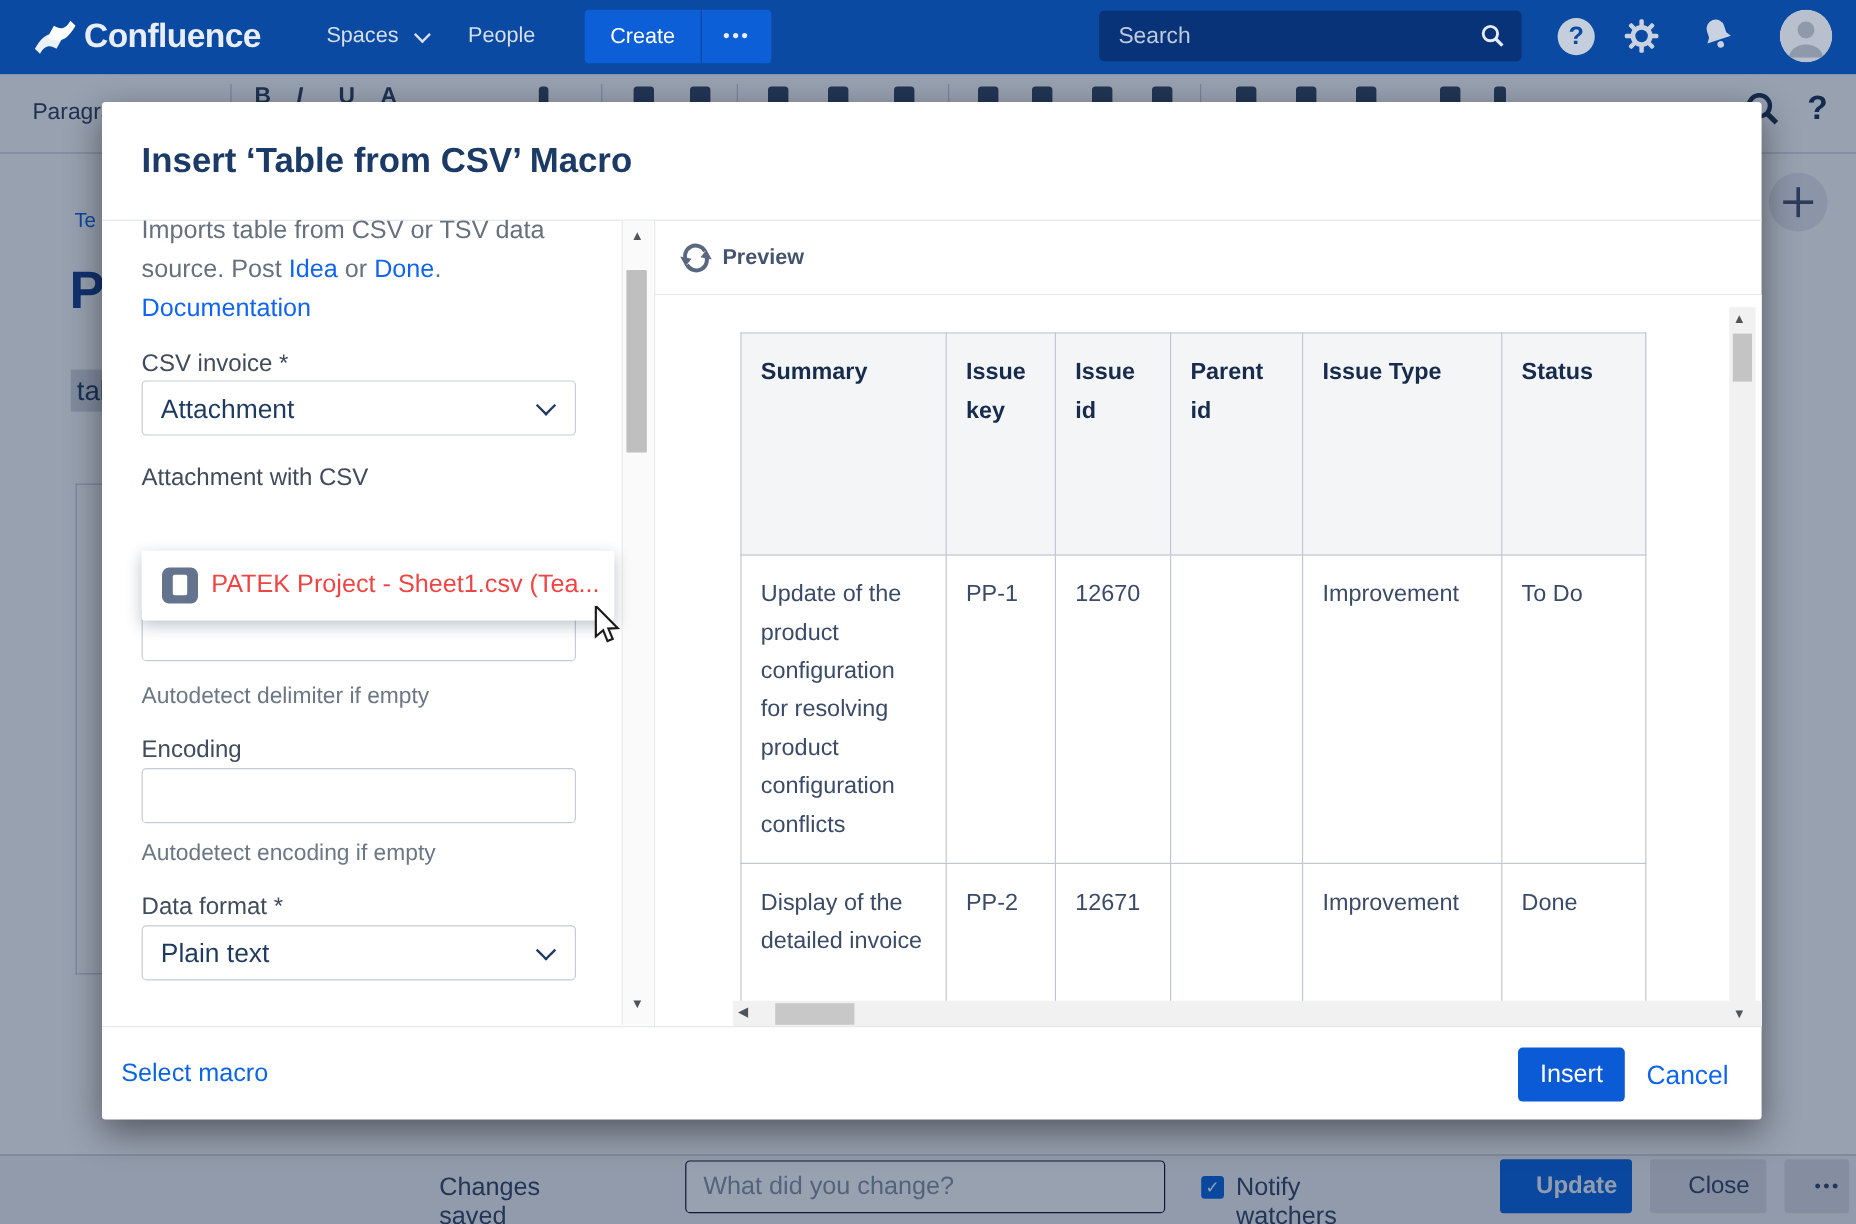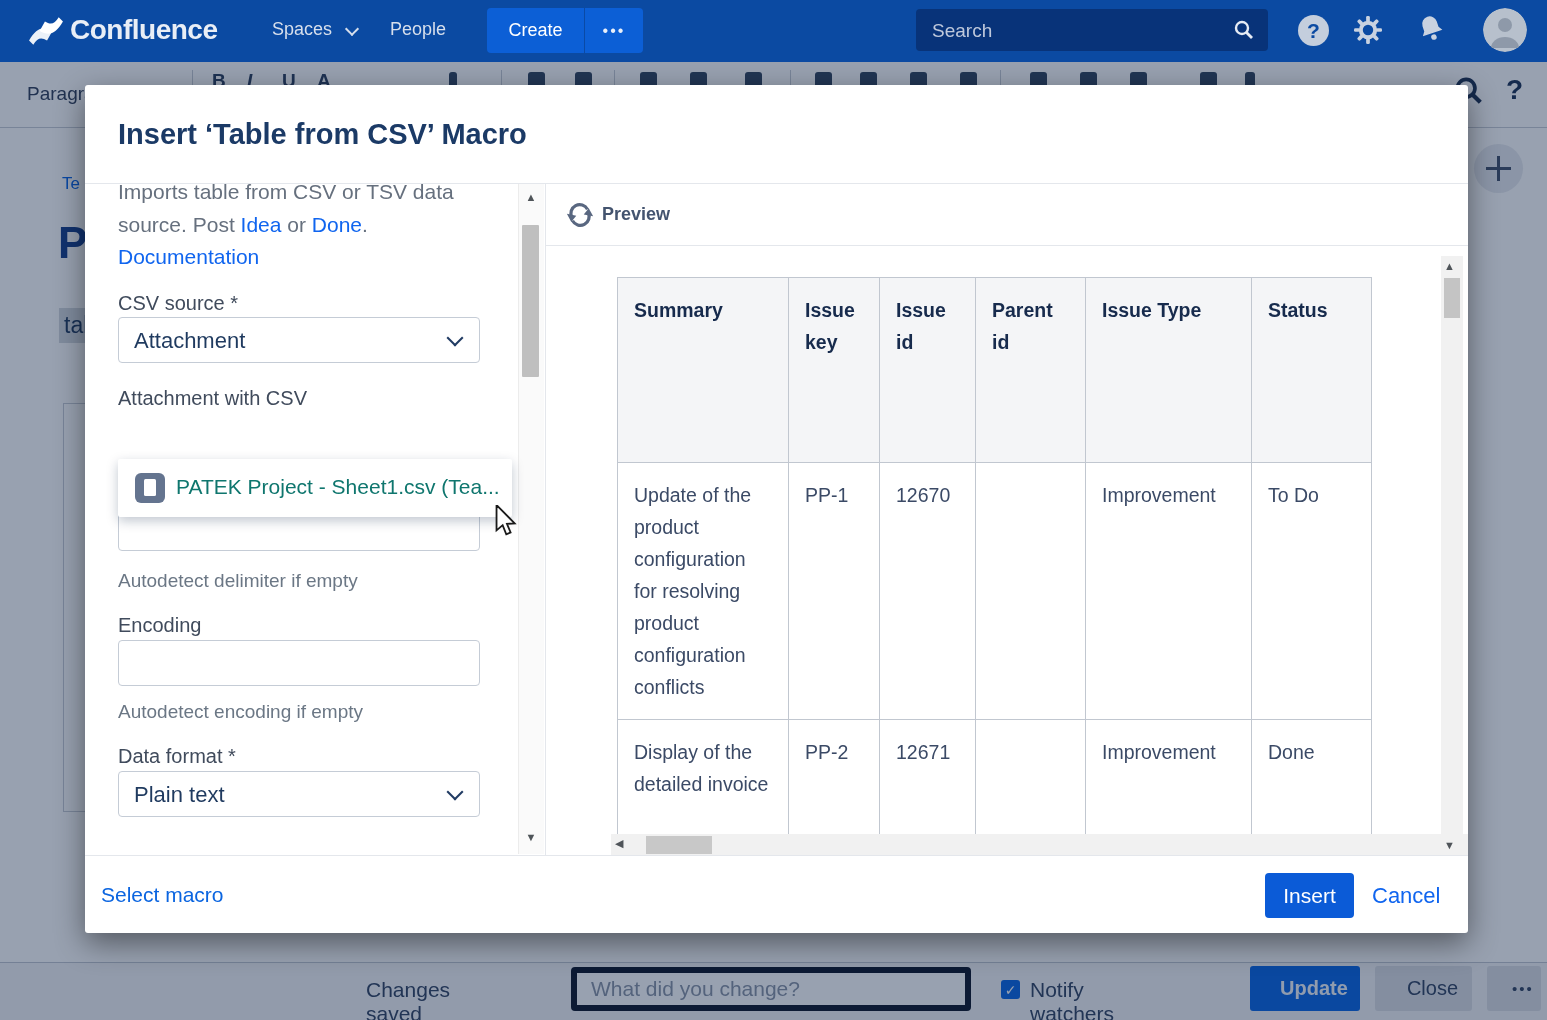--- a/index.html
+++ b/index.html
@@ -37,21 +37,21 @@
   .boxline-v{left:63px;top:403px;width:1px;height:409px;background:#C9CED6;}
   .boxline-h{left:63px;width:22px;height:1px;background:#C9CED6;}
   .plus-circle{left:1474px;top:144px;width:49px;height:49px;border-radius:50%;background:#E9EBEF;}
   .plus-circle .h{left:12px;top:23px;width:25px;height:3px;background:#44516B;}
   .plus-circle .v{left:23px;top:12px;width:3px;height:25px;background:#44516B;}
   .tb-q{left:1506px;top:74px;font-size:28px;font-weight:bold;color:#1C3256;}
 
   
   .bottom-bar{left:0;top:962px;width:1547px;height:58px;background:#F4F5F7;border-top:1px solid #C1C7D0;}
   .bb-status{left:366px;top:978px;font-size:21px;color:#344563;}
-  .bb-input{left:571px;top:967px;width:400px;height:44px;background:#fff;border:6px solid #0f172a;border-radius:4px;box-sizing:border-box;font-size:21px;color:#344563;padding:0 14px;font-family:inherit;}
+  .bb-input{left:571px;top:967px;width:400px;height:44px;background:#fff;border:1px solid #0f172a;border-radius:4px;box-sizing:border-box;font-size:21px;color:#344563;padding:0 14px;font-family:inherit;}
   .bb-input::placeholder{color:#8A94A6;}
   .bb-check{left:1001px;top:980px;width:19px;height:19px;background:#0C66E4;border-radius:3px;color:#fff;font-size:14px;display:flex;align-items:center;justify-content:center;}
   .bb-notify{left:1030px;top:978px;font-size:21px;color:#344563;}
   .bb-btn{top:966px;height:45px;border-radius:3px;font-size:20px;display:flex;align-items:center;justify-content:center;box-sizing:border-box;padding-left:18px;}
   .bb-update{left:1250px;width:110px;background:#0C66E4;color:#F2F6FC;font-weight:bold;}
   .bb-close{left:1375px;width:97px;background:#DCDFE4;color:#344563;}
   .bb-more{left:1487px;width:54px;background:#DCDFE4;color:#344563;letter-spacing:2px;font-size:15px;}
 
   
   .modal{left:85px;top:85px;width:1383px;height:848px;background:#fff;border-radius:3px;box-shadow:0 10px 30px rgba(0,0,0,0.45);z-index:10;}
@@ -68,21 +68,21 @@
   .hint{font-size:19px;color:#6B7785;}
   .fbox{left:33px;width:362px;height:46px;border:1px solid #C5CCD6;border-radius:4px;box-sizing:border-box;background:#fff;}
   .fbox .val{position:absolute;left:15px;top:10px;font-size:22px;color:#1F3A5F;}
   .fbox .chev{position:absolute;right:18px;top:14px;width:10px;height:10px;border-right:2.4px solid #203B63;border-bottom:2.4px solid #203B63;transform:rotate(45deg);}
   .att-input{left:33px;width:362px;height:47px;border:2px solid #17191C;border-radius:4px;box-sizing:border-box;background:#fff;}
   .att-input .val{position:absolute;left:13px;top:9px;font-size:22px;color:#243F61;}
   .caret{position:absolute;left:49px;top:8px;width:2px;height:29px;background:#2B4A83;}
   .suggestion{left:33px;width:394px;height:58px;background:#fff;border-radius:2px;box-shadow:0 4px 12px rgba(9,30,66,0.25);z-index:6;}
   .file-icon{position:absolute;left:17px;top:14px;width:30px;height:30px;background:#64748F;border-radius:6px;}
   .file-icon .pg{position:absolute;left:9px;top:6px;width:12px;height:17px;background:#fff;border-radius:1.5px;}
-  .sug-text{position:absolute;left:58px;top:16px;font-size:21px;color:#0f766e;white-space:nowrap;}
+  .sug-text{position:absolute;left:58px;top:16px;font-size:21px;color:#ef4444;white-space:nowrap;}
   
   .lsb-track{left:433px;top:1px;width:25px;height:670px;background:#FAFAFA;border-left:1px solid #ECECEC;}
   .sb-btn{font-size:11px;color:#4F5459;text-align:center;}
   .lsb-thumb{left:437px;top:42px;width:17px;height:152px;background:#BFBFBF;border-radius:1px;}
 
   
   .pv-head-title{font-size:18px;font-weight:bold;color:#44546F;}
   .pv-divider{left:461px;top:160px;width:922px;height:1px;background:#E4E7EC;}
   .preview-body{left:461px;top:161px;width:922px;height:609px;overflow:hidden;background:#fff;}
   table.ptable{position:absolute;left:71px;top:31px;border-collapse:collapse;table-layout:fixed;}
@@ -214,21 +214,21 @@
   <div class="abs modal">
     <div class="abs modal-title">Insert ‘Table from CSV’ Macro</div>
     <div class="abs hdr-divider"></div>
     <div class="abs pane-divider"></div>
 
     <div class="abs left-pane">
       <div class="abs desc" style="left:33px;top:-3px">Imports table from CSV or TSV data</div>
       <div class="abs desc" style="left:33px;top:30px"><span>source. Post </span><span class="lnk">Idea</span><span> or </span><span class="lnk">Done</span><span>.</span></div>
       <div class="abs desc lnk" style="left:33px;top:62px">Documentation</div>
 
-      <div class="abs flabel" style="left:33px;top:109px">CSV source *</div>
+      <div class="abs flabel" style="left:33px;top:109px">CSV invoice *</div>
       <div class="abs fbox" style="top:134px">
         <span class="val">Attachment</span>
           <span class="chev"></span>
       </div>
 
       <div class="abs flabel" style="left:33px;top:204px">Attachment with CSV</div>
 
       <div class="abs fbox" style="top:322px"></div>
       <div class="abs suggestion" style="top:276px">
         <div class="file-icon">

